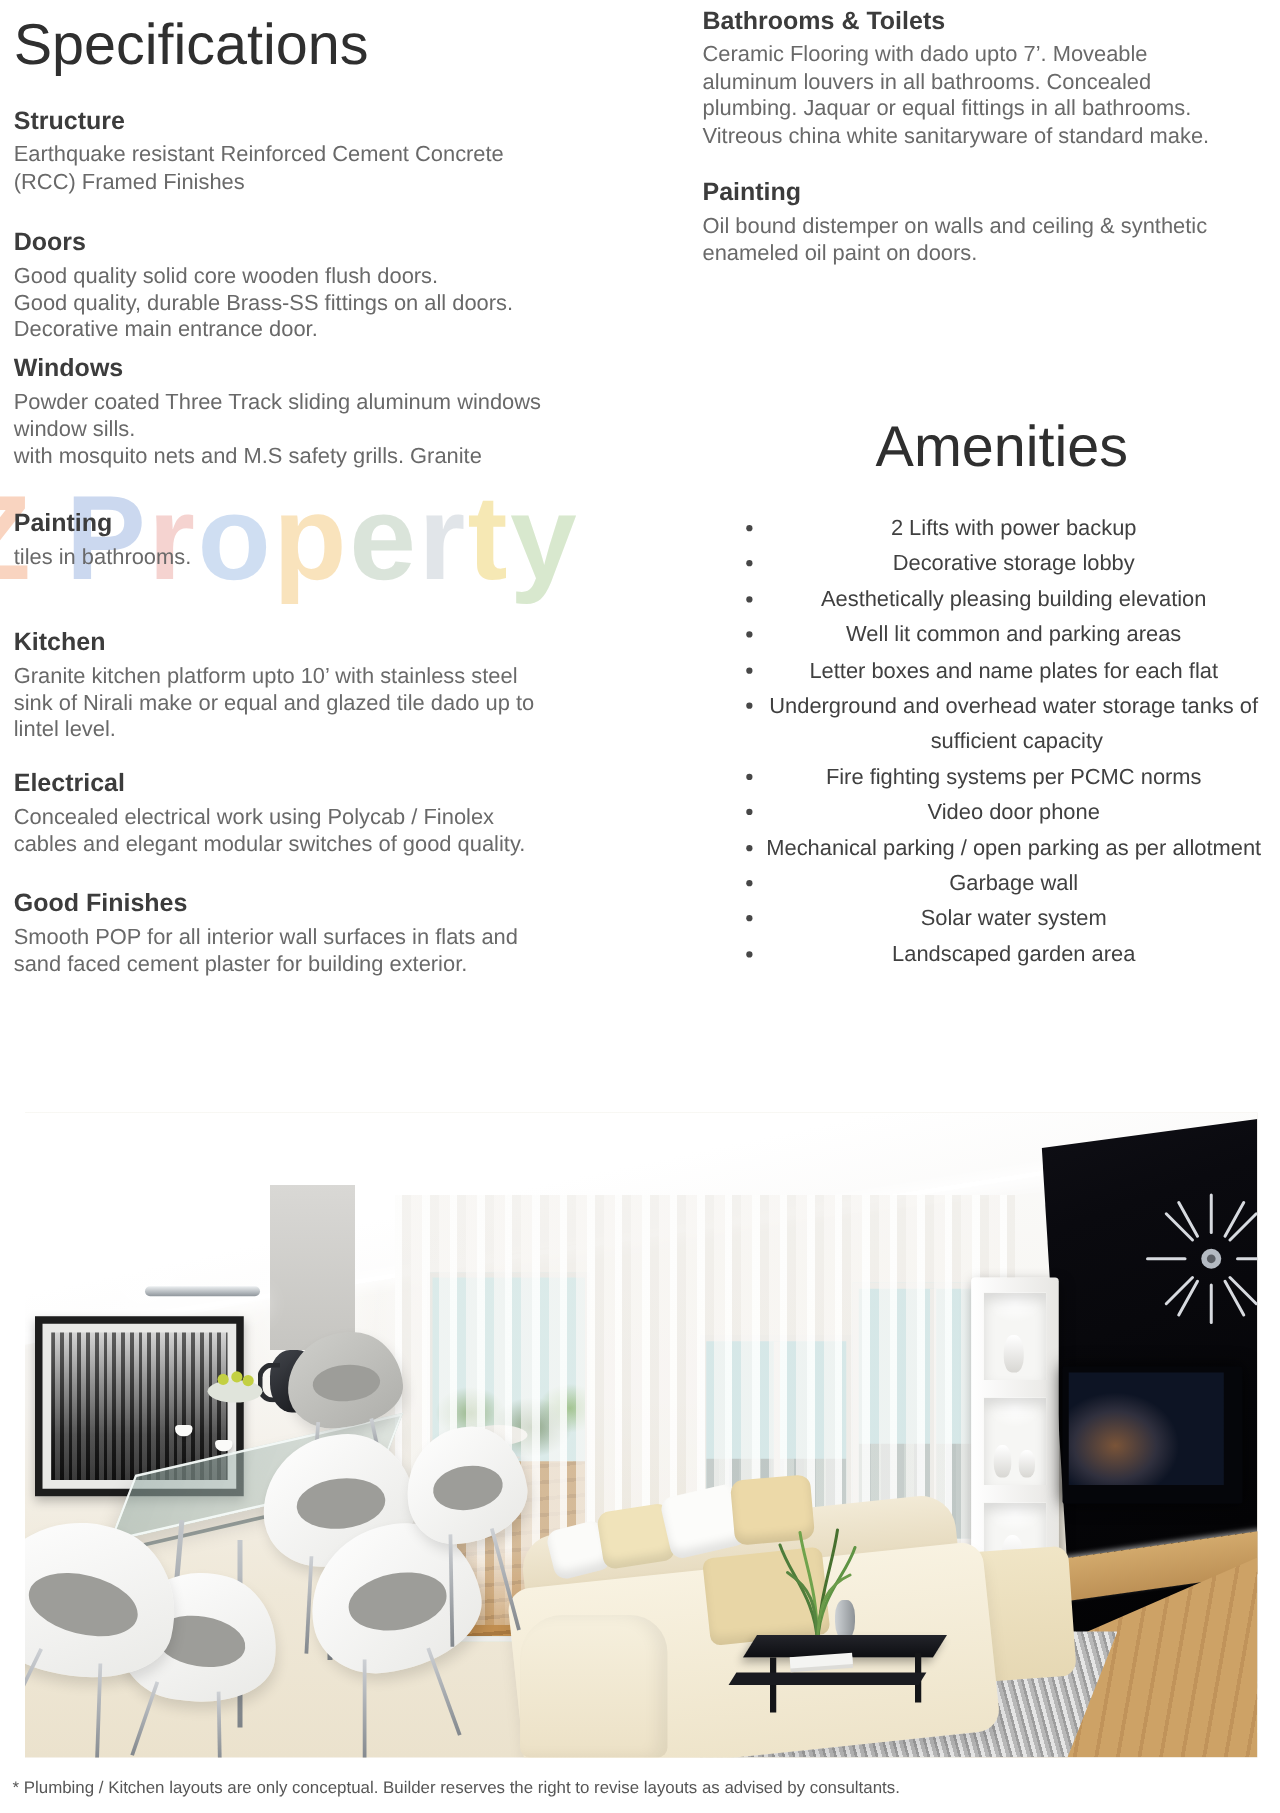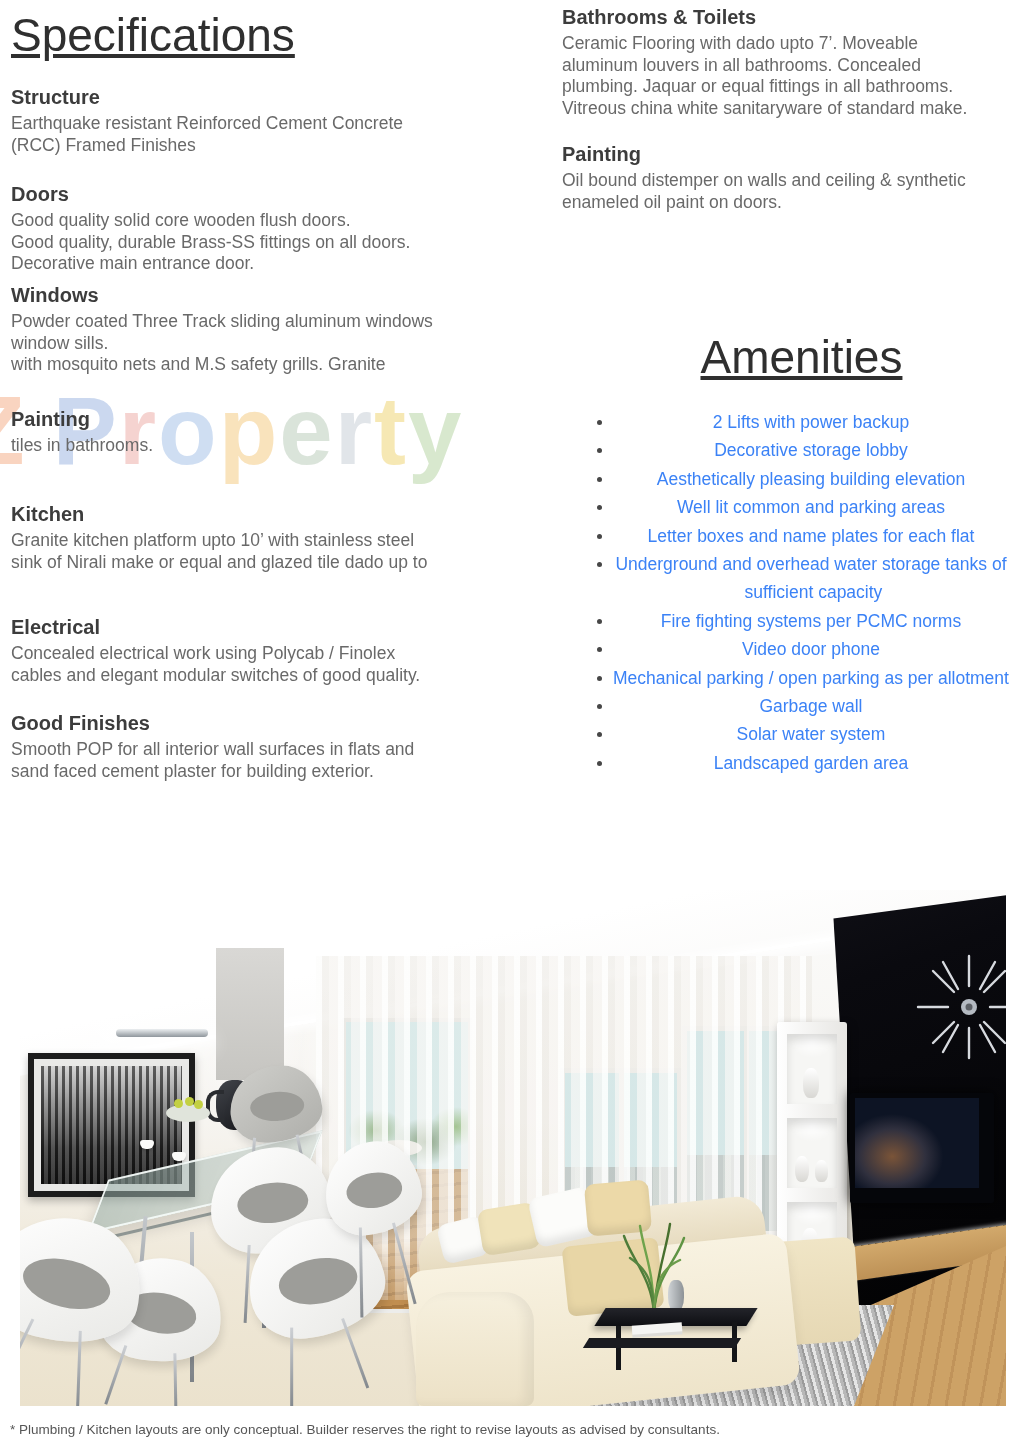--- a/index.html
+++ b/index.html
@@ -5,29 +5,29 @@
   html,body{margin:0;padding:0;background:#fff;}
   .page{position:relative;width:1024px;height:1450px;background:#ffffff;overflow:hidden;
         font-family:"Liberation Sans",sans-serif;}
   
   .watermark{position:absolute;left:-34px;top:376px;font-size:96px;font-weight:700;
              letter-spacing:2px;opacity:.42;z-index:0;white-space:nowrap;user-select:none;}
   .watermark span{display:inline-block;}
   .watermark .wm-gap{width:26px;display:inline-block;}
   
   .col{position:absolute;z-index:2;}
-  h1.big{margin:0;font-size:46px;font-weight:400;color:#2f2f2f;letter-spacing:0;text-decoration:underline;}
+  h1.big{margin:0;font-size:46px;font-weight:400;color:#2f2f2f;letter-spacing:0;}
   .sec{position:absolute;left:0;width:500px;}
   .sec h3{margin:0 0 4px 0;font-size:20px;font-weight:700;color:#3c3c3c;}
   .bl{font-size:17.5px;line-height:21.5px;color:#696969;white-space:nowrap;}
   .left-col{left:11px;top:8px;width:500px;height:800px;}
   .right-col{left:562px;top:6px;width:462px;height:800px;}
   .amen{position:absolute;left:594px;top:330px;z-index:2;text-align:center;}
   .amen ul{list-style:none;margin:24px 0 0 0;padding:0 0 0 19px;}
-  .amen li{position:relative;font-size:17.5px;line-height:28.4px;color:#3b82f6;white-space:nowrap;}
+  .amen li{position:relative;font-size:17.5px;line-height:28.4px;color:#404040;white-space:nowrap;}
   .amen li::before{content:"";position:absolute;left:-16px;top:12px;width:5px;height:5px;
                    border-radius:50%;background:#474747;}
   .amen .cont{padding-left:5px;white-space:nowrap;}
   .footer{position:absolute;left:10px;top:1422px;font-size:13.5px;color:#565656;z-index:2;white-space:nowrap;}
   
   .photo{position:absolute;left:20px;top:890px;width:986px;height:516px;margin:0;overflow:hidden;
          background:#f0ece2;z-index:1;}
   .abs{position:absolute;}
   .ph-wall{inset:0;background:linear-gradient(180deg,#fbfbfa 0%,#f6f4f0 45%,#efe8d8 74%,#ebe2cd 100%);}
   .ph-ceiling{inset:0;clip-path:polygon(0 0,100% 0,100% 9%,84% 12%,42% 21%,0 36%);
@@ -161,20 +161,21 @@
 
     <div class="sec" style="top:400px">
       <h3>Painting</h3>
       <div class="bl">tiles in bathrooms.</div>
     </div>
 
     <div class="sec" style="top:495px">
       <h3>Kitchen</h3>
       <div class="bl">Granite kitchen platform upto 10’ with stainless steel</div>
       <div class="bl">sink of Nirali make or equal and glazed tile dado up to</div>
+      <div class="bl">lintel level.</div>
     </div>
 
     <div class="sec" style="top:608px">
       <h3>Electrical</h3>
       <div class="bl">Concealed electrical work using Polycab / Finolex</div>
       <div class="bl">cables and elegant modular switches of good quality.</div>
     </div>
 
     <div class="sec" style="top:704px">
       <h3>Good Finishes</h3>

